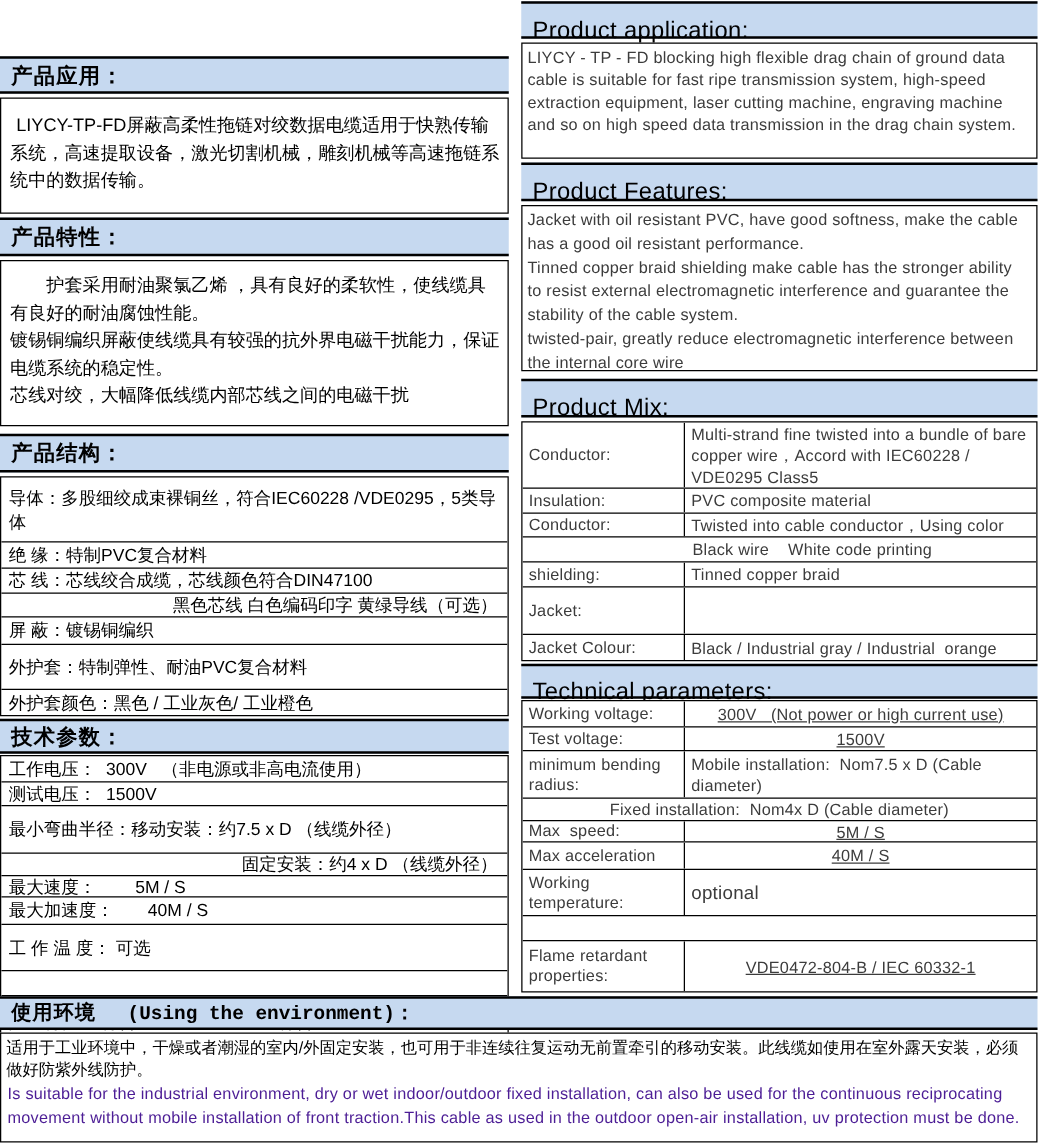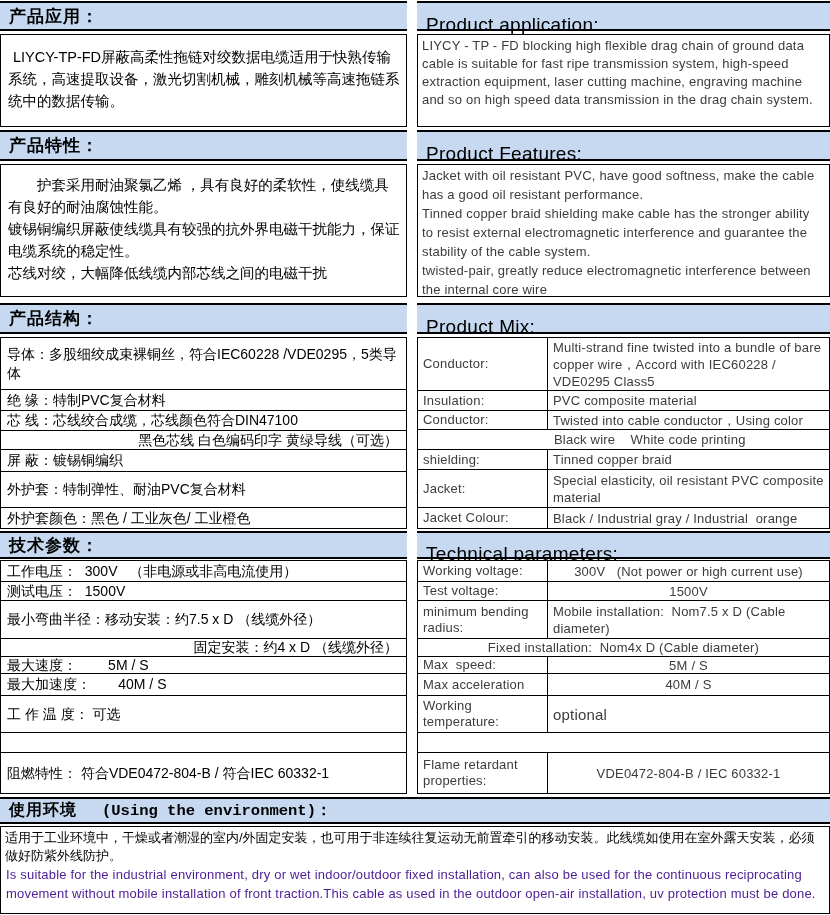--- a/index.html
+++ b/index.html
@@ -1,38 +1,38 @@
 <!DOCTYPE html>
 <html><head>
 <meta charset="utf-8">
 <style>
   html,body{margin:0;padding:0;}
   body{width:830px;height:915px;position:relative;background:#fff;
        font-family:"Liberation Sans","DejaVu Sans",sans-serif;}
-  .cl{left:0;width:407px;}
+  .cl{left:0;width:407px;margin-top:44px;}
   .cr{left:417px;width:413px;}
   .hdr{position:absolute;box-sizing:border-box;background:#C6D9F0;
        border-top:2px solid #000;border-bottom:2px solid #000;
        display:flex;align-items:center;padding-left:9px;}
   .hcn{font-weight:bold;font-size:17px;color:#000;letter-spacing:1px;}
   .hen{font-weight:normal;font-size:19px;color:#000000;letter-spacing:0.3px;margin-top:17px;}
   .box{position:absolute;box-sizing:border-box;border:1px solid #000;background:#fff;overflow:hidden;}
   .tbl{position:absolute;box-sizing:border-box;border:1px solid #000;background:#fff;overflow:hidden;}
   .trow{box-sizing:border-box;border-bottom:1px solid #000;display:flex;align-items:center;overflow:hidden;}
   .trow:last-child{border-bottom:none;}
   .cn{font-size:14px;color:#000;}
   .en{font-size:13px;color:#3C3C3C;letter-spacing:0.2px;}
   .cn-row{padding-left:6px;white-space:pre-wrap;line-height:19px;font-size:14px;color:#000;}
   .cn-row.r{justify-content:flex-end;padding-right:8px;}
   .lbl{width:130px;align-self:stretch;display:flex;align-items:center;
        border-right:1px solid #000;padding-left:5px;box-sizing:border-box;
        line-height:16px;white-space:pre-wrap;}
   .val{flex:1;align-self:stretch;display:flex;align-items:center;
        padding:0 5px;line-height:17px;white-space:pre-wrap;}
-  .val.c{justify-content:center;}
+  .val.c{justify-content:center;text-decoration:underline;}
   .trow.fullc{justify-content:center;text-align:center;white-space:pre-wrap;}
   .trow.fulll{padding-left:136px;white-space:pre-wrap;}
   .app-cn{padding:11px 6px 0 7px;line-height:22px;text-indent:5px;font-size:14.5px;}
   .app-en{padding:2px 5px 0 4px;line-height:18px;}
   .feat-cn{padding:9px 6px 0 7px;line-height:22px;font-size:14.5px;}
   .feat-cn p,.feat-en p{margin:0;}
   .feat-cn p.first{text-indent:2em;font-family:Liberation Serif, serif;}
   .feat-en{padding:1px 5px 0 4px;line-height:19px;}
   .henv-mono{font-family:"Liberation Mono","DejaVu Sans Mono",monospace;font-weight:bold;font-size:15.5px;color:#000;margin-left:25px;}
   .env-cn{padding:2px 5px 0 4px;font-size:13px;line-height:18px;color:#000;}
@@ -103,21 +103,20 @@
     <div class="lbl en">Conductor:</div>
     <div class="val en">Twisted into cable conductor，Using color</div>
   </div>
   <div class="trow fulll en" style="height:20px">Black wire    White code printing</div>
   <div class="trow" style="height:20px">
     <div class="lbl en">shielding:</div>
     <div class="val en">Tinned copper braid</div>
   </div>
   <div class="trow" style="height:38px">
     <div class="lbl en">Jacket:</div>
-    <div class="val en">Special elasticity, oil resistant PVC composite material</div>
   </div>
   <div class="trow" style="height:20px">
     <div class="lbl en">Jacket Colour:</div>
     <div class="val en">Black / Industrial gray / Industrial  orange</div>
   </div>
 </div>
 
 <div class="hdr cl" style="top:531px;height:28px">
   <span class="hcn">技术参数：</span>
 </div>

